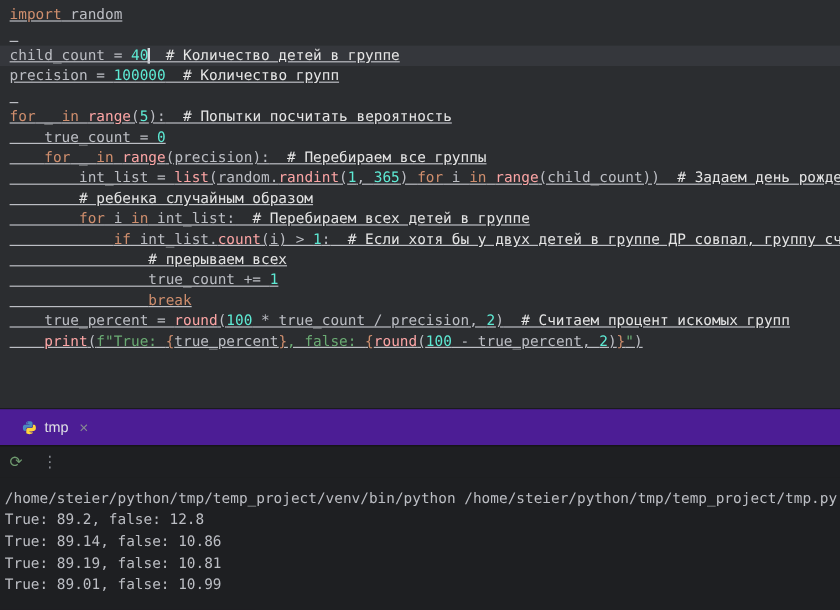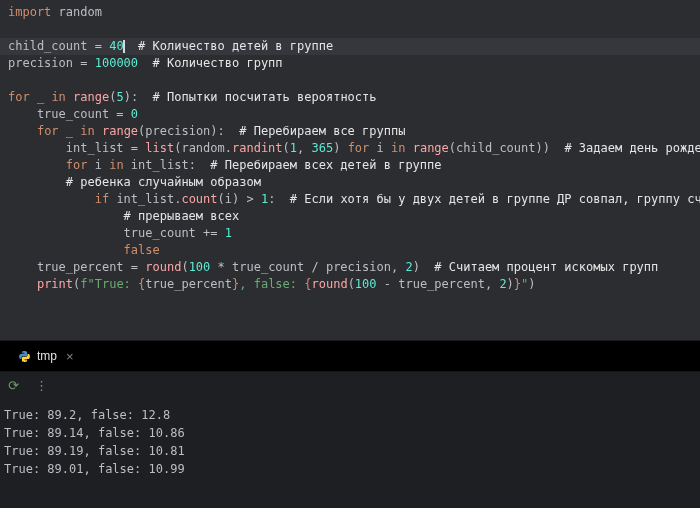--- a/index.html
+++ b/index.html
@@ -1,33 +1,33 @@
 <!DOCTYPE html>
 <html><head>
 <meta charset="utf-8">
 <style>
   html,body{margin:0;padding:0;background:#1e1f22;}
   .ide{width:700px;height:508px;display:flex;flex-direction:column;overflow:hidden;
        font-family:"DejaVu Sans Mono",monospace;}
   
   .editor{height:336px;background:#2b2d30;padding-top:4px;overflow:hidden;
           font-size:12px;}
-  .code-line{height:17px;line-height:17px;padding-left:8px;white-space:pre;color:#bcbec4;}
+  .code-line{height:17px;line-height:17px;padding-left:8px;white-space:pre;color:#bcbec4;text-decoration:underline;}
   .caret-line{background:#35373c;}
   .caret{display:inline-block;width:2px;height:13px;background:#d6d8de;
          vertical-align:text-bottom;margin:0 -1px;}
   .tk-kw{color:#cf8e6d}
   .tk-pl{color:#bcbec4}
   .tk-num{color:#5eead4}
   .tk-com{color:#e5e5e5}
   .tk-fn{color:#fca5a5}
   .tk-str{color:#6aab73}
   .tk-br{color:#cf8e6d}
   
-  .tabbar{height:30px;background:#000000;border-top:1px solid #1a1b1e;
+  .tabbar{height:30px;background:#4c1d95;border-top:1px solid #1a1b1e;
           display:flex;align-items:center;padding-left:10px;}
   .tab{display:flex;align-items:center;gap:6px;height:100%;padding:0 8px;
        font-family:"Liberation Sans",sans-serif;font-size:12px;color:#dfe1e5;cursor:pointer;}
   .tab-close{color:#868a91;font-size:13px;line-height:13px;margin-left:3px;cursor:pointer;
              font-family:"Liberation Sans",sans-serif;}
   .toolbar{height:26px;background:#1e1f22;border-top:1px solid #141517;
            display:flex;align-items:center;gap:16px;padding-left:8px;}
   .icon-rerun{color:#6f9a6f;font-size:13px;line-height:13px;cursor:pointer;
               font-family:"DejaVu Sans",sans-serif;}
   .icon-more{color:#868a91;font-size:13px;line-height:13px;cursor:pointer;
@@ -44,26 +44,26 @@
   <div class="editor">
       <div class="code-line"><span class="tk-kw">import</span><span class="tk-pl"> random</span></div>
       <div class="code-line">&nbsp;</div>
       <div class="code-line caret-line"><span class="tk-pl">child_count = </span><span class="tk-num">40</span><span class="caret"></span><span class="tk-com">  # Количество детей в группе</span></div>
       <div class="code-line"><span class="tk-pl">precision = </span><span class="tk-num">100000</span><span class="tk-com">  # Количество групп</span></div>
       <div class="code-line">&nbsp;</div>
       <div class="code-line"><span class="tk-kw">for</span><span class="tk-pl"> _ </span><span class="tk-kw">in</span><span class="tk-pl"> </span><span class="tk-fn">range</span><span class="tk-pl">(</span><span class="tk-num">5</span><span class="tk-pl">):</span><span class="tk-com">  # Попытки посчитать вероятность</span></div>
       <div class="code-line"><span class="tk-pl">    true_count = </span><span class="tk-num">0</span></div>
       <div class="code-line"><span class="tk-pl">    </span><span class="tk-kw">for</span><span class="tk-pl"> _ </span><span class="tk-kw">in</span><span class="tk-pl"> </span><span class="tk-fn">range</span><span class="tk-pl">(precision):</span><span class="tk-com">  # Перебираем все группы</span></div>
       <div class="code-line"><span class="tk-pl">        int_list = </span><span class="tk-fn">list</span><span class="tk-pl">(random.</span><span class="tk-fn">randint</span><span class="tk-pl">(</span><span class="tk-num">1</span><span class="tk-pl">, </span><span class="tk-num">365</span><span class="tk-pl">) </span><span class="tk-kw">for</span><span class="tk-pl"> i </span><span class="tk-kw">in</span><span class="tk-pl"> </span><span class="tk-fn">range</span><span class="tk-pl">(child_count))</span><span class="tk-com">  # Задаем день рождения для каждого</span></div>
+      <div class="code-line"><span class="tk-com">        # ребенка случайным образом</span></div>
       <div class="code-line"><span class="tk-pl">        </span><span class="tk-kw">for</span><span class="tk-pl"> i </span><span class="tk-kw">in</span><span class="tk-pl"> int_list:</span><span class="tk-com">  # Перебираем всех детей в группе</span></div>
-      <div class="code-line"><span class="tk-com">        # ребенка случайным образом</span></div>
       <div class="code-line"><span class="tk-pl">            </span><span class="tk-kw">if</span><span class="tk-pl"> int_list.</span><span class="tk-fn">count</span><span class="tk-pl">(i) &gt; </span><span class="tk-num">1</span><span class="tk-pl">:</span><span class="tk-com">  # Если хотя бы у двух детей в группе ДР совпал, группу считаем искомой и</span></div>
       <div class="code-line"><span class="tk-com">                # прерываем всех</span></div>
       <div class="code-line"><span class="tk-pl">                true_count += </span><span class="tk-num">1</span></div>
-      <div class="code-line"><span class="tk-pl">                </span><span class="tk-kw">false</span></div>
+      <div class="code-line"><span class="tk-pl">                </span><span class="tk-kw">break</span></div>
       <div class="code-line"><span class="tk-pl">    true_percent = </span><span class="tk-fn">round</span><span class="tk-pl">(</span><span class="tk-num">100</span><span class="tk-pl"> * true_count / precision, </span><span class="tk-num">2</span><span class="tk-pl">)</span><span class="tk-com">  # Считаем процент искомых групп</span></div>
       <div class="code-line"><span class="tk-pl">    </span><span class="tk-fn">print</span><span class="tk-pl">(</span><span class="tk-str">f"True: </span><span class="tk-br">{</span><span class="tk-pl">true_percent</span><span class="tk-br">}</span><span class="tk-str">, false: </span><span class="tk-br">{</span><span class="tk-fn">round</span><span class="tk-pl">(</span><span class="tk-num">100</span><span class="tk-pl"> - true_percent, </span><span class="tk-num">2</span><span class="tk-pl">)</span><span class="tk-br">}</span><span class="tk-str">"</span><span class="tk-pl">)</span></div>
     </div>
 
   <div class="tabbar">
     <div class="tab">
       <span style="display:flex;">
         <svg width="13" height="13" viewBox="0 0 24 24">
           <path fill="#4b8bbe" d="M11.9 2c-5 0-4.7 2.2-4.7 2.2v2.3h4.8v.7H5.2S2 6.8 2 11.9c0 5.1 2.8 4.9 2.8 4.9h1.7v-2.4s-.1-2.8 2.8-2.8h4.8s2.7 0 2.7-2.6V4.6S17.2 2 11.9 2zM9.3 3.5c.5 0 .9.4.9.9s-.4.9-.9.9-.9-.4-.9-.9.4-.9.9-.9z"></path>
           <path fill="#ffd43b" d="M12.1 22c5 0 4.7-2.2 4.7-2.2v-2.3H12v-.7h6.8s3.2.4 3.2-4.7c0-5.1-2.8-4.9-2.8-4.9h-1.7v2.4s.1 2.8-2.8 2.8H9.9s-2.7 0-2.7 2.6v4.4S6.8 22 12.1 22zm2.6-1.5c-.5 0-.9-.4-.9-.9s.4-.9.9-.9.9.4.9.9-.4.9-.9.9z"></path>
@@ -73,19 +73,20 @@
       <span class="tab-close">×</span>
     </div>
   </div>
 
   <div class="toolbar">
     <span class="icon-rerun">⟳</span>
     <span class="icon-more">⋮</span>
   </div>
 
   <div class="console">
+    <div class="console-line">/home/steier/python/tmp/temp_project/venv/bin/python /home/steier/python/tmp/temp_project/tmp.py</div>
       <div class="console-line">True: 89.2, false: 12.8</div>
       <div class="console-line">True: 89.14, false: 10.86</div>
       <div class="console-line">True: 89.19, false: 10.81</div>
       <div class="console-line">True: 89.01, false: 10.99</div>
     </div>
 
 </div>
 
 </body></html>

